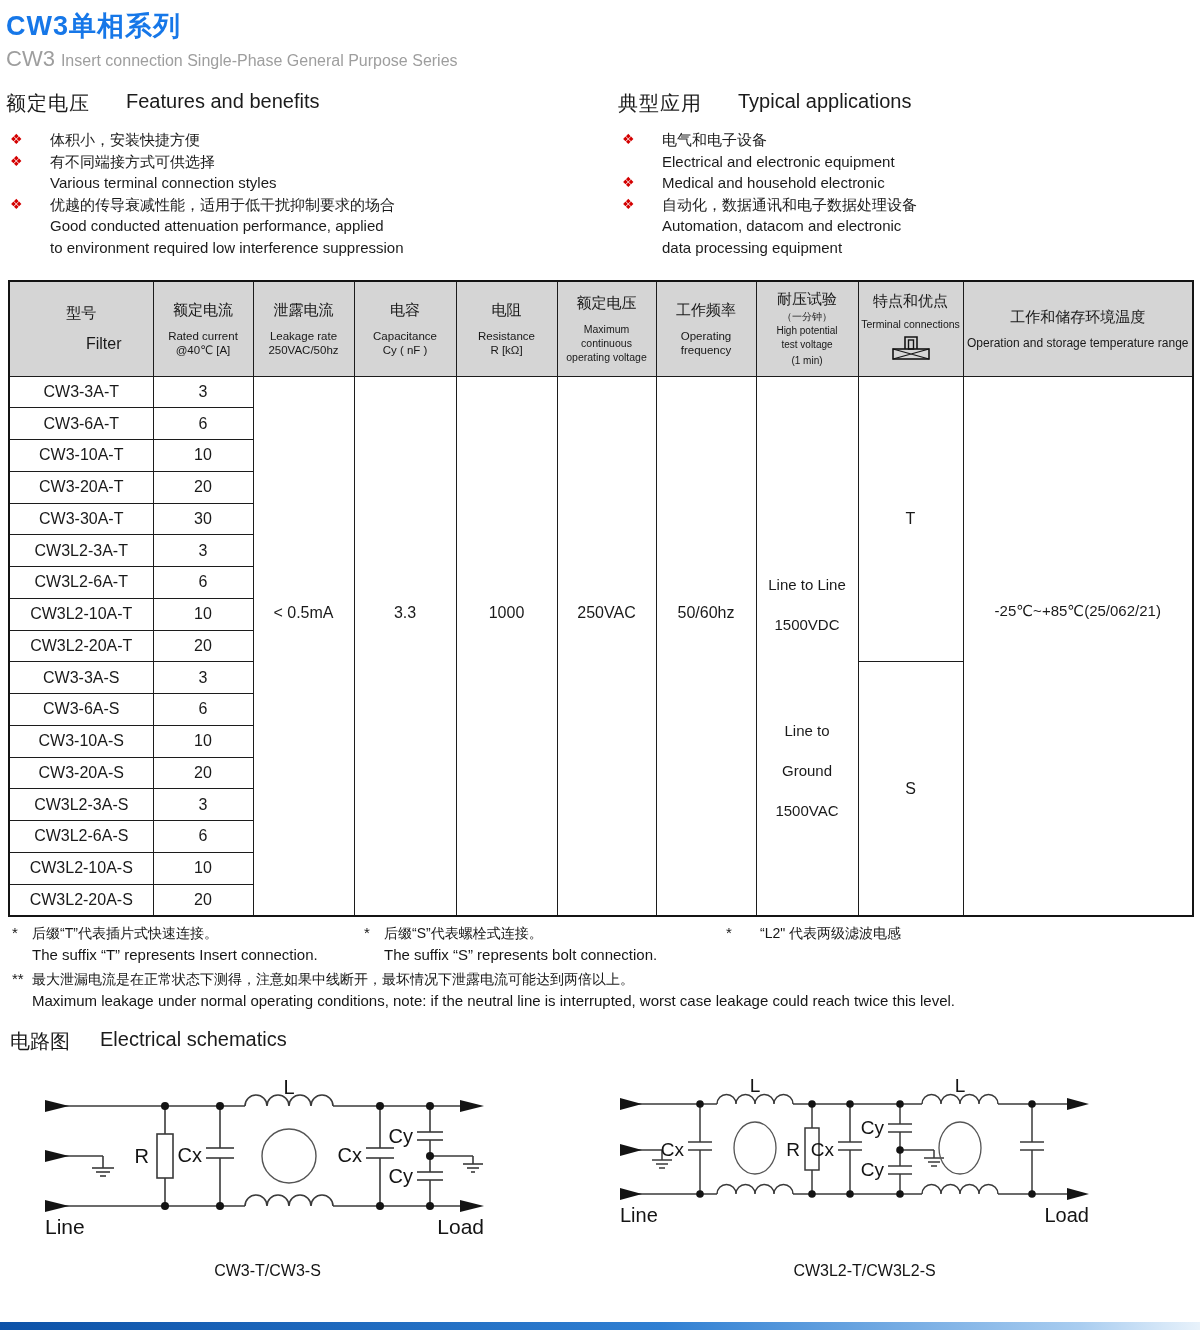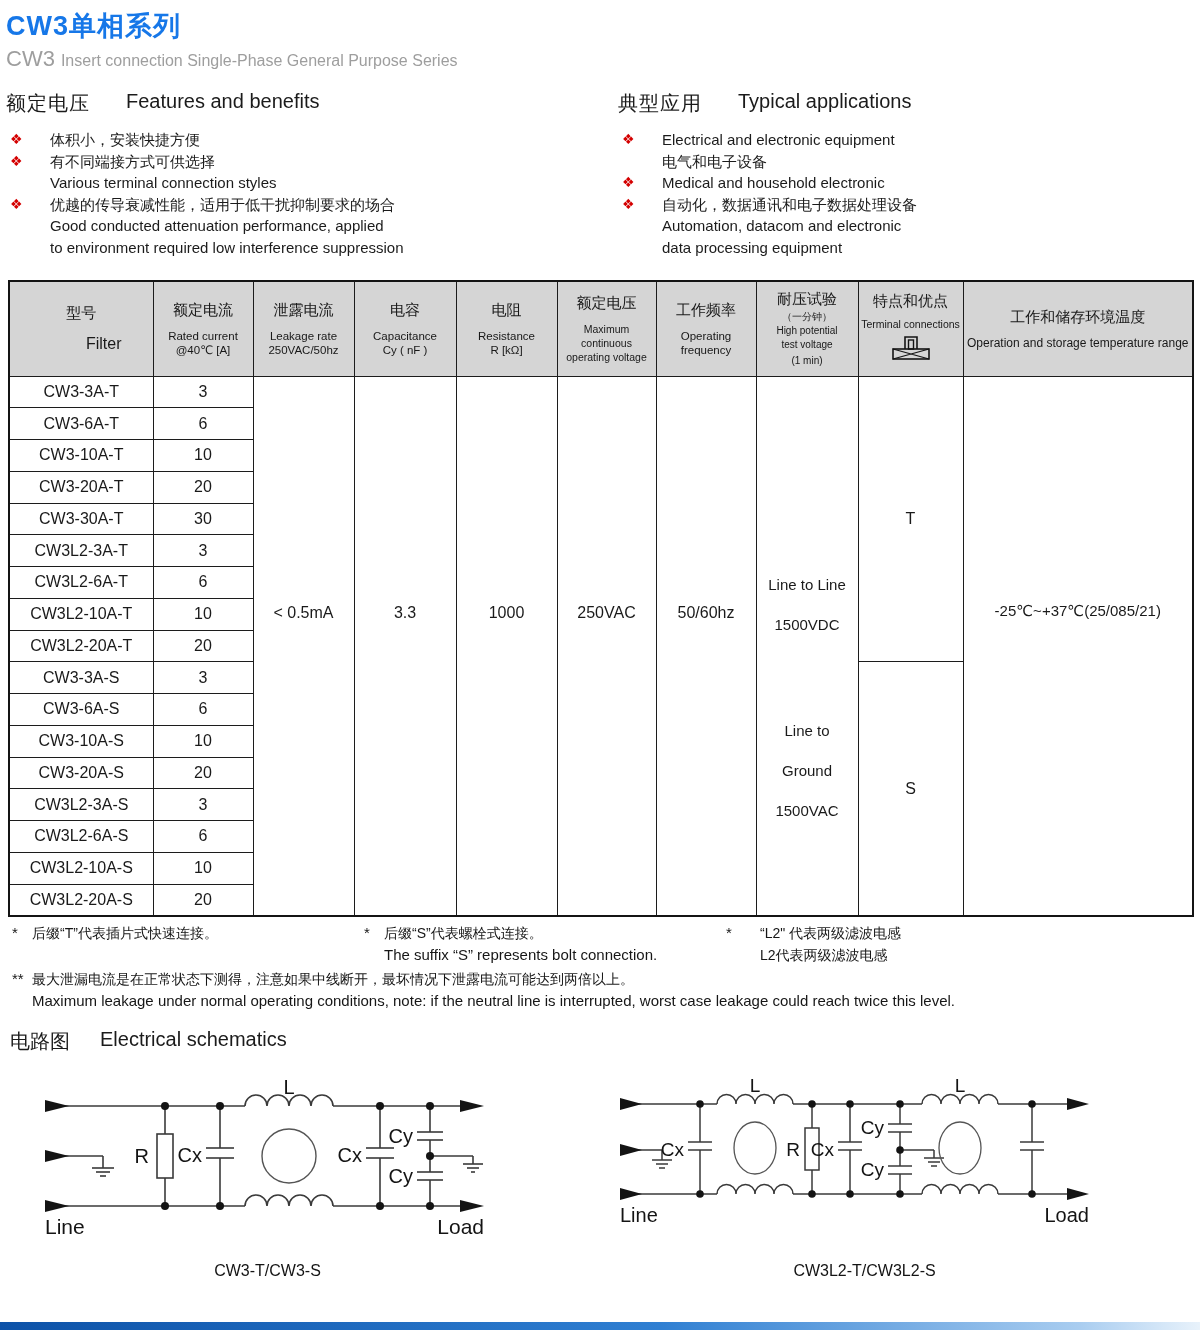--- a/index.html
+++ b/index.html
@@ -120,22 +120,22 @@
 
   <div class="col-right">
     <div class="sec-heading">
       <span class="zh">典型应用</span>
       <span class="en">Typical applications</span>
     </div>
     <div class="bullet-list">
       <div class="bullet-item">
         <span class="bullet">❖</span>
         <div class="txt">
+          <div>电气和电子设备</div>
           <div>Electrical and electronic equipment</div>
-          <div>电气和电子设备</div>
         </div>
       </div>
       <div class="bullet-item">
         <span class="bullet">❖</span>
         <div class="txt">
           <div>Medical and household electronic</div>
         </div>
       </div>
       <div class="bullet-item">
         <span class="bullet">❖</span>
@@ -233,21 +233,21 @@
         <div class="hipot-inner">
           <div>Line to Line</div>
           <div>1500VDC</div>
           <div class="hipot-gap"></div>
           <div>Line to</div>
           <div>Ground</div>
           <div>1500VAC</div>
         </div>
       </td>
       <td rowspan="9">T</td>
-      <td rowspan="17" class="temp-cell"><span>-25℃~+37℃(25/085/21)</span></td>
+      <td rowspan="17" class="temp-cell"><span>-25℃~+85℃(25/062/21)</span></td>
     </tr>
     <tr>
         <td>CW3-6A-T</td>
         <td>6</td>
       </tr>
     <tr>
         <td>CW3-10A-T</td>
         <td>10</td>
       </tr>
     <tr>
@@ -309,34 +309,34 @@
       </tr>
   </tbody>
 </table>
 
 <div class="footnotes">
   <div class="fn-row1">
     <div class="fn-pair">
       <span class="fn-mark">*</span>
       <div>
         <div class="fn-zh">后缀“T”代表插片式快速连接。</div>
+        <div class="fn-en">The suffix “T” represents Insert connection.</div>
       </div>
     </div>
     <div class="fn-pair">
       <span class="fn-mark">*</span>
       <div>
         <div class="fn-zh">后缀“S”代表螺栓式连接。</div>
         <div class="fn-en">The suffix “S” represents bolt connection.</div>
       </div>
     </div>
     <div class="fn-pair wide-mark">
       <span class="fn-mark">*</span>
       <div>
         <div class="fn-zh">“L2" 代表两级滤波电感</div>
-        <div class="fn-zh">L2代表两级滤波电感</div>
       </div>
     </div>
   </div>
   <div class="fn-row2">
     <span class="fn-mark">**</span>
     <div>
       <div class="fn-zh">最大泄漏电流是在正常状态下测得，注意如果中线断开，最坏情况下泄露电流可能达到两倍以上。</div>
       <div class="fn-en">Maximum leakage under normal operating conditions, note: if the neutral line is interrupted, worst case leakage could reach twice this level.</div>
     </div>
   </div>

